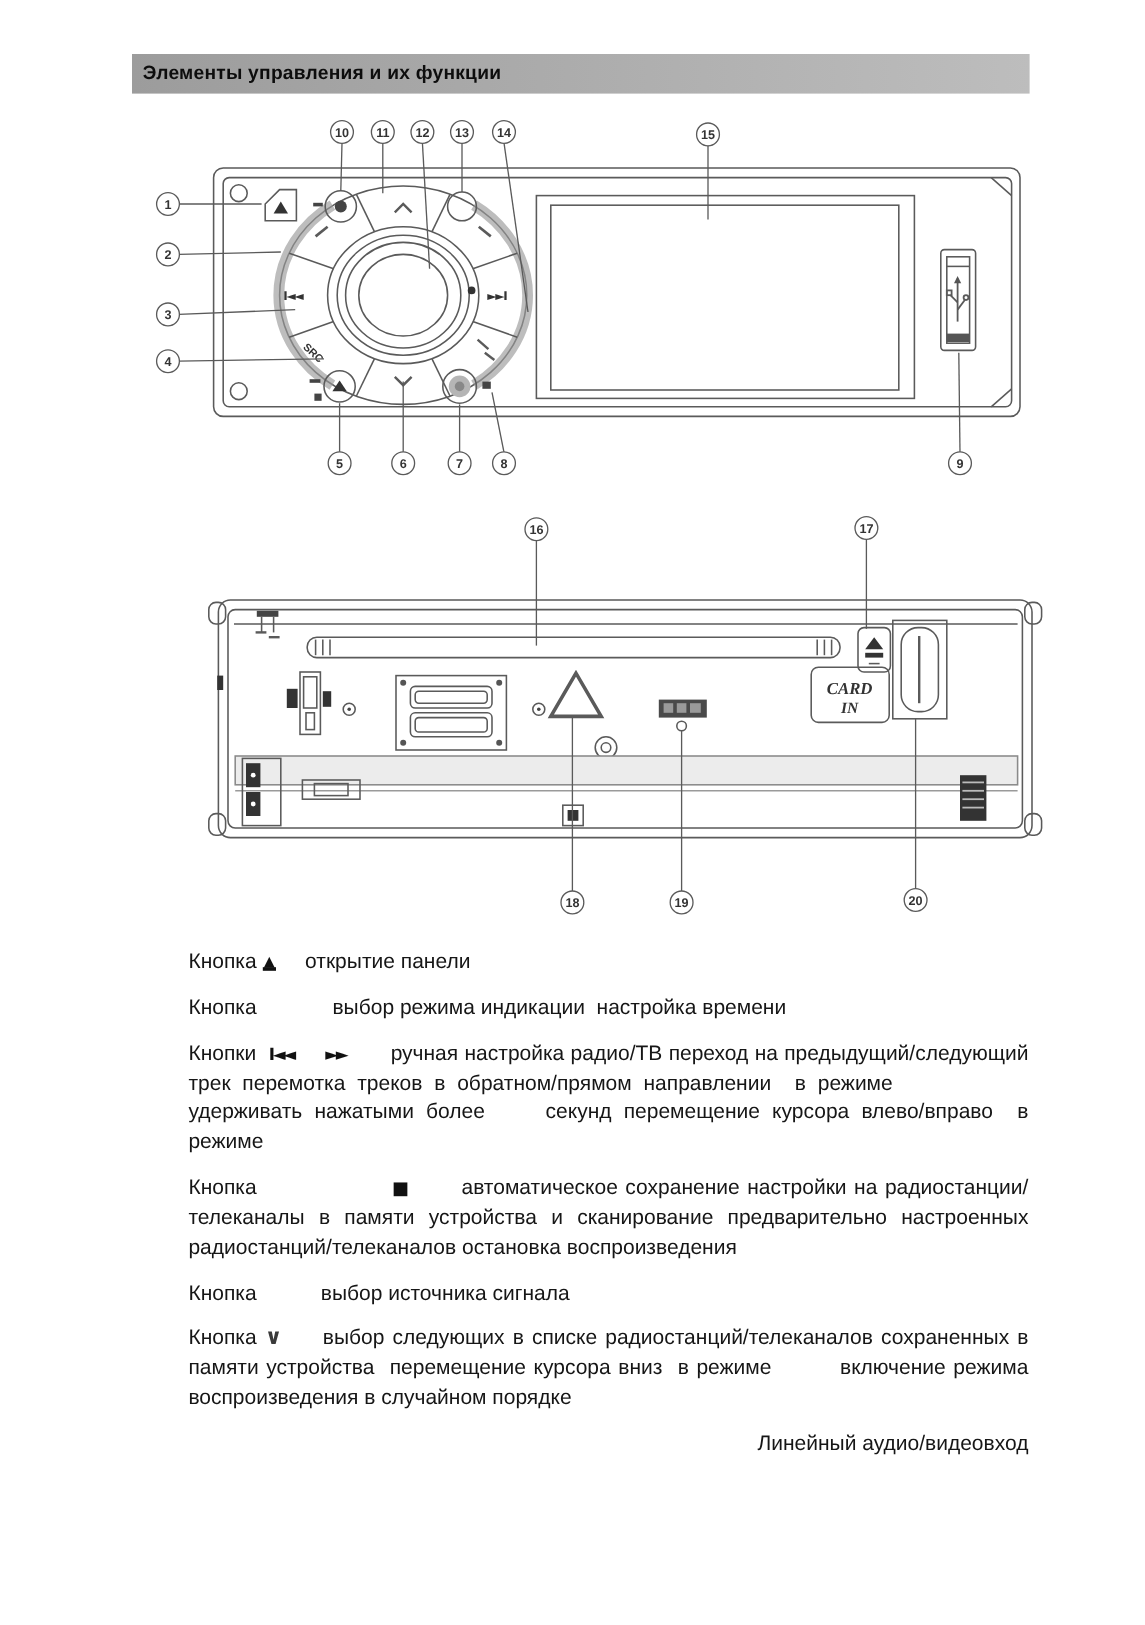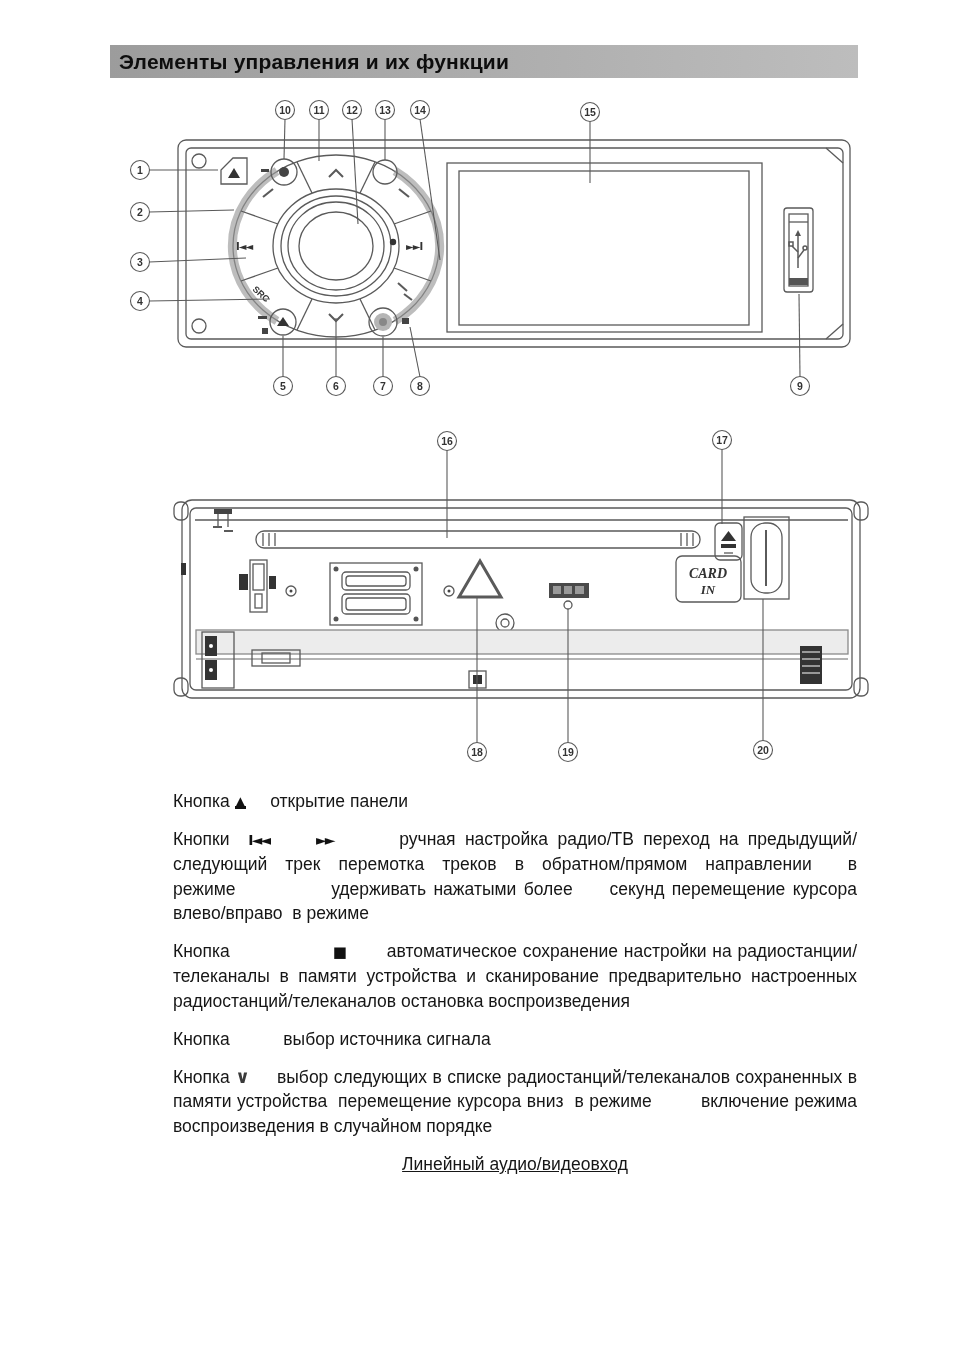--- a/index.html
+++ b/index.html
@@ -1,26 +1,26 @@
 <!DOCTYPE html>
 <html><head>
 <meta charset="utf-8">
 <style>
   html,body{margin:0;padding:0;background:#fff;}
   .page{position:relative;width:954px;height:1354px;background:#fff;overflow:hidden;
         font-family:"Liberation Sans",sans-serif;color:#161616;}
   .header-bar{position:absolute;left:110px;top:45px;width:748px;height:33px;
         background:linear-gradient(90deg,#9c9c9c,#bdbdbd);
-        font-size:21px;font-weight:bold;color:#0d0d0d;line-height:33px;padding-left:9px;
+        font-size:16px;font-weight:bold;color:#0d0d0d;line-height:33px;padding-left:9px;
         box-sizing:border-box;letter-spacing:.2px;}
   svg.diagrams{position:absolute;left:0;top:0;z-index:1;}
   .textblock{position:absolute;left:157px;top:789px;width:700px;z-index:2;
         font-size:17.5px;line-height:1.42;text-align:justify;}
-  .textblock p{margin:0 0 13px 16px;}
-  .textblock p.last{text-align:center;text-decoration:underline;}
+  .textblock p{margin:0 0 13px 0;}
+  .textblock p.last{text-align:right;}
   .ic{display:inline-block;font-family:"DejaVu Sans",sans-serif;color:#111;}
   .eject-icon{font-size:12px;line-height:10px;border-bottom:3px solid #111;transform:translateY(-2px);padding:0 1px;}
   .prev-icon,.next-icon{font-size:14px;letter-spacing:-2px;font-weight:bold;}
   .stop-icon{font-size:15px;}
   .down-icon{font-size:18px;font-weight:bold;color:#3a3a3a;line-height:14px;}
   .dg{stroke:#5a5a5a;fill:none;stroke-width:1.3;}
   .dg text{stroke:none;fill:#333;}
   .callout-circle{fill:#fff;stroke:#5a5a5a;}
   .callout-num{font-size:10.5px;font-weight:bold;text-anchor:middle;fill:#444;}
 </style>
@@ -324,20 +324,21 @@
             <line x1="763" y1="741" x2="763" y2="599"></line>
             <circle class="callout-circle" cx="763" cy="750" r="9.5"></circle>
             <text class="callout-num" x="763" y="754">20</text>
           </g>
       </g>
     </g>
   </svg>
 
   <div class="textblock">
     <p>Кнопка <span class="ic eject-icon">▲</span>&nbsp;&nbsp;&nbsp;&nbsp; открытие панели</p>
+    <p>Кнопка&nbsp;&nbsp;&nbsp;&nbsp;&nbsp;&nbsp;&nbsp;&nbsp;&nbsp;&nbsp;&nbsp;&nbsp; выбор режима индикации&nbsp; настройка времени</p>
     <p>Кнопки&nbsp;&nbsp;<span class="ic prev-icon">I◄◄</span>&nbsp;&nbsp;&nbsp;&nbsp;&nbsp;<span class="ic next-icon">►►</span>&nbsp;&nbsp;&nbsp;&nbsp;&nbsp;&nbsp; ручная настройка радио/ТВ переход на предыдущий/следующий трек перемотка треков в обратном/прямом направлении&nbsp; в режиме&nbsp;&nbsp;&nbsp;&nbsp;&nbsp;&nbsp;&nbsp;&nbsp;&nbsp;&nbsp;&nbsp;&nbsp; удерживать нажатыми более&nbsp;&nbsp;&nbsp;&nbsp; секунд перемещение курсора влево/вправо&nbsp; в режиме</p>
     <p>Кнопка&nbsp;&nbsp;&nbsp;&nbsp;&nbsp;&nbsp;&nbsp;&nbsp;&nbsp;&nbsp;&nbsp;&nbsp;&nbsp;&nbsp;&nbsp;&nbsp;&nbsp;&nbsp;<span class="ic stop-icon">■</span>&nbsp;&nbsp;&nbsp;&nbsp;&nbsp;&nbsp; автоматическое сохранение настройки на радиостанции/телеканалы в памяти устройства и сканирование предварительно настроенных радиостанций/телеканалов остановка воспроизведения</p>
     <p>Кнопка&nbsp;&nbsp;&nbsp;&nbsp;&nbsp;&nbsp;&nbsp;&nbsp;&nbsp;&nbsp; выбор источника сигнала</p>
     <p>Кнопка&nbsp;<span class="ic down-icon">∨</span>&nbsp;&nbsp;&nbsp;&nbsp; выбор следующих в списке радиостанций/телеканалов сохраненных в памяти устройства&nbsp; перемещение курсора вниз&nbsp; в режиме&nbsp;&nbsp;&nbsp;&nbsp;&nbsp;&nbsp;&nbsp;&nbsp; включение режима воспроизведения в случайном порядке</p>
     <p class="last">Линейный аудио/видеовход</p>
   </div>
 
 </div>
 
 </body></html>

